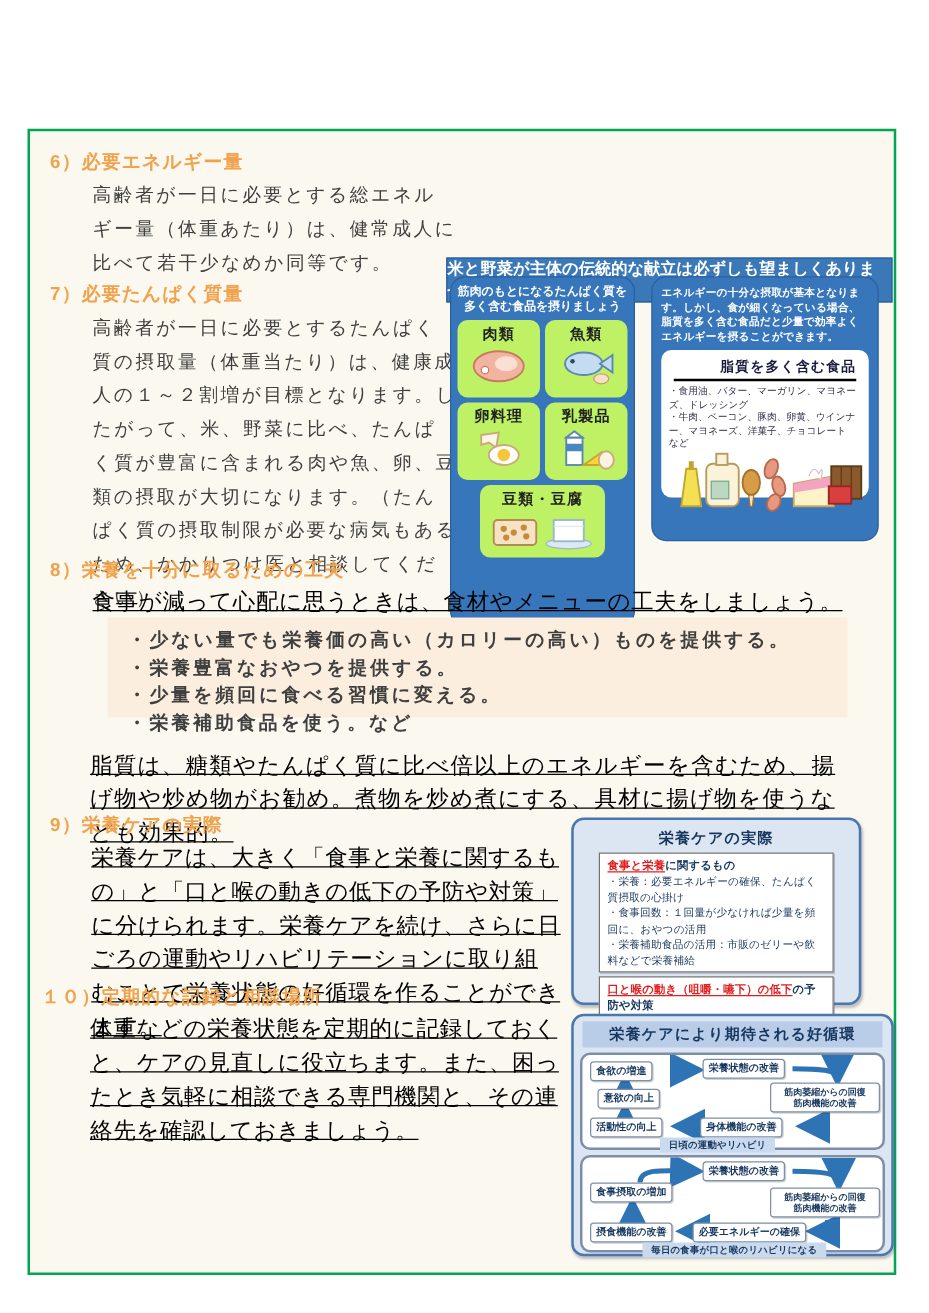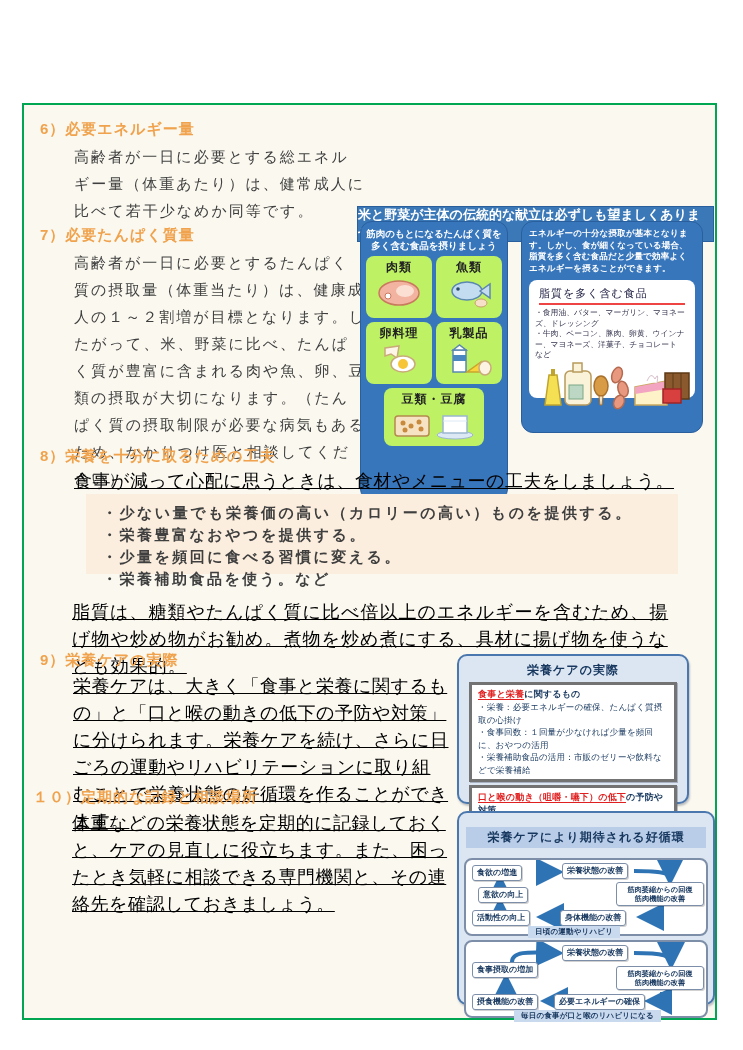--- a/index.html
+++ b/index.html
@@ -16,34 +16,34 @@
 
   
   .bluebox{background:#3876bc;border:1px solid #2a5f9e;border-radius:12px;}
   .protein-box{left:336px;top:116px;width:148px;height:280px;padding:0;box-sizing:border-box;}
   .protein-header{color:#fff;font-size:9.5px;font-weight:bold;text-align:center;white-space:pre-line;line-height:12px;margin:6px 2px 2px 2px;}
   .card-grid{display:flex;flex-wrap:wrap;justify-content:center;gap:4px;padding:2px 4px;}
   .food-card{background:#bef264;border-radius:8px;width:66px;height:62px;text-align:center;overflow:hidden;}
   .food-card.wide{width:100px;height:58px;}
   .food-label{font-size:12px;font-weight:bold;color:#222;margin-top:3px;letter-spacing:1px;}
   .fat-box{left:497px;top:116px;width:182px;height:212px;padding:7px;box-sizing:border-box;}
-  .fat-intro{color:#fff;font-size:8.5px;font-weight:bold;line-height:11.5px;letter-spacing:0.2px;font-family:Liberation Mono, monospace;}
+  .fat-intro{color:#fff;font-size:8.5px;font-weight:bold;line-height:11.5px;letter-spacing:0.2px;}
   .fat-card{background:#fff;border-radius:8px;margin-top:5px;padding:5px 6px;height:118px;box-sizing:border-box;}
-  .fat-card-title{font-size:11px;font-weight:normal;color:#1a1a3e;text-align:left;border-bottom:2px solid #ef4444;padding-bottom:2px;margin:1px 4px 3px 4px;letter-spacing:1px;}
+  .fat-card-title{font-size:11px;font-weight:bold;color:#1a1a3e;text-align:right;border-bottom:2px solid #000000;padding-bottom:2px;margin:1px 4px 3px 4px;letter-spacing:1px;}
   .fat-line{font-size:7.8px;color:#33334d;line-height:10.5px;}
 
   
   .tips-box{left:62px;top:389px;width:592px;height:80px;background:#fceede;box-sizing:border-box;padding:8px 16px;}
   .tip-line{font-size:15px;font-weight:bold;color:#3f3f3f;line-height:22px;letter-spacing:2.5px;}
 
   
   .panelbox{background:#dce6f3;border:2px solid #4a77ad;border-radius:10px;box-sizing:border-box;box-shadow:1px 2px 2px rgba(80,90,110,.35);}
   .panel-title{font-size:12px;font-weight:bold;color:#17375e;text-align:center;letter-spacing:1px;}
-  .care-box{left:433px;top:549px;width:232px;height:150px;padding:4px 10px;}
-  .care-card{background:#fff;border:3px solid #737373;box-shadow:1px 1px 0 rgba(90,100,120,.4);padding:3px 6px;margin-top:3px;}
+  .care-box{left:433px;top:549px;width:232px;height:150px;padding:4px 20px;}
+  .care-card{background:#fff;border:1px solid #737373;box-shadow:1px 1px 0 rgba(90,100,120,.4);padding:3px 6px;margin-top:3px;}
   .care-head{font-size:9px;font-weight:bold;color:#17375e;letter-spacing:0.2px;}
   .care-red{color:#e02020;border-bottom:1.5px solid #e02020;}
   .care-bullet{font-size:8.5px;color:#17375e;line-height:12.5px;letter-spacing:0.2px;}
 
   .cycle-box{left:433px;top:706px;width:258px;height:194px;padding:4px 5px;}
   .cycle-panel{position:relative;background:#fff;border:2px solid #7d8fa8;border-radius:8px;width:244px;height:78px;margin-top:4px;box-sizing:border-box;}
   .fc-node{position:absolute;background:#fff;border:1px solid #7d8fa8;border-radius:3px;font-size:8px;font-weight:bold;color:#17375e;
            padding:2px 4px;white-space:pre-line;text-align:center;line-height:1.25;box-shadow:1px 1px 0 rgba(0,0,0,.18);}
   .fc-node.small{font-size:7.2px;padding:2px 3px;}
   .fc-tag{position:absolute;background:#c9d9ee;color:#17375e;font-size:7.5px;font-weight:bold;padding:1px 7px;letter-spacing:0.2px;}
@@ -189,21 +189,21 @@
       <div class="care-bullet">・食事形態の調整：軟らかいもの、小さく切ったもの</div>
       <div class="care-bullet">・飲料に対する調整：嚥下困難がある場合に増粘剤を添加</div>
       <div class="care-bullet">・口のリハビリ：健口体操など</div>
     </div>
   </div>
 
   <div class="abs sec-title" style="left:9px;top:683px;">１０）定期的な記録と相談場所</div>
   <div class="abs body-text2" style="left:48px;top:705px;width:378px;">体重などの栄養状態を定期的に記録しておくと、ケアの見直しに役立ちます。また、困ったとき気軽に相談できる専門機関と、その連絡先を確認しておきましょう。</div>
 
   <div class="abs panelbox cycle-box">
-    <div class="panel-title" style="background:#b9cde8;margin:10px 2px;padding:2px 4px;">栄養ケアにより期待される好循環</div>
+    <div class="panel-title" style="background:#b9cde8;margin:0 2px;padding:2px 4px;">栄養ケアにより期待される好循環</div>
 
     <div class="cycle-panel">
       <svg class="fc-svg" width="244" height="78" viewBox="0 0 244 78">
         <defs>
             <marker id="m1" markerWidth="7" markerHeight="7" refX="5" refY="3.5" orient="auto">
               <path d="M0,0 L7,3.5 L0,7 Z" fill="#2e74b5"></path>
             </marker>
           </defs>
         <g stroke="#2e74b5" stroke-width="4" fill="none" marker-end="url(#m1)">
           <path d="M72,12 H90"></path>

